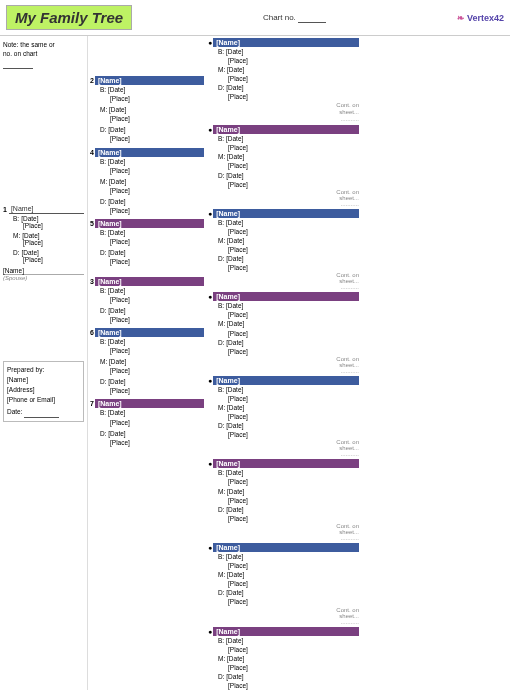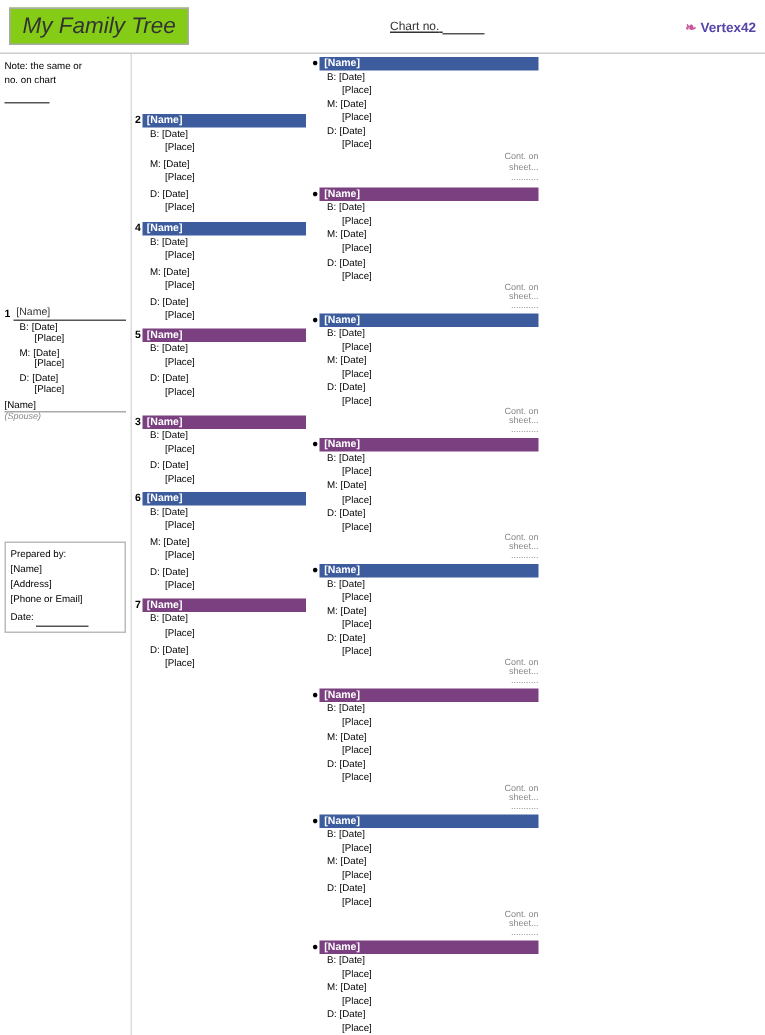--- a/index.html
+++ b/index.html
@@ -16,37 +16,37 @@
     
     .header {
       display: flex;
       align-items: center;
       justify-content: space-between;
       padding: 3px 6px;
       border-bottom: 1px solid #ccc;
       height: 36px;
     }
     .title-box {
-      background: #84cc16;
+      background: #bef264;
       border: 1px solid #aaa;
       padding: 3px 8px;
       font-style: italic;
-      font-weight: normal;
+      font-weight: bold;
       font-size: 15px;
       color: #333;
     }
   </style>
 </head>
 <body>
 
 <div class="header">
   <div class="title-box">
     <span>My Family Tree</span>
   </div>
-  <div style="font-size:8px;color:#333;text-decoration:underline;">
+  <div style="font-size:8px;color:#333;">
     <span>Chart no.</span>
     <span style="border-bottom:1px solid #555;display:inline-block;width:28px;">&nbsp;</span>
   </div>
   <div style="font-size:9px;color:#5544aa;font-weight:bold;">
     <span style="color:#cc5599;">❧</span>
     <span>Vertex42</span>
   </div>
 </div>
 
 <div style="display:flex;width:510px;height:654px;overflow:hidden;">

